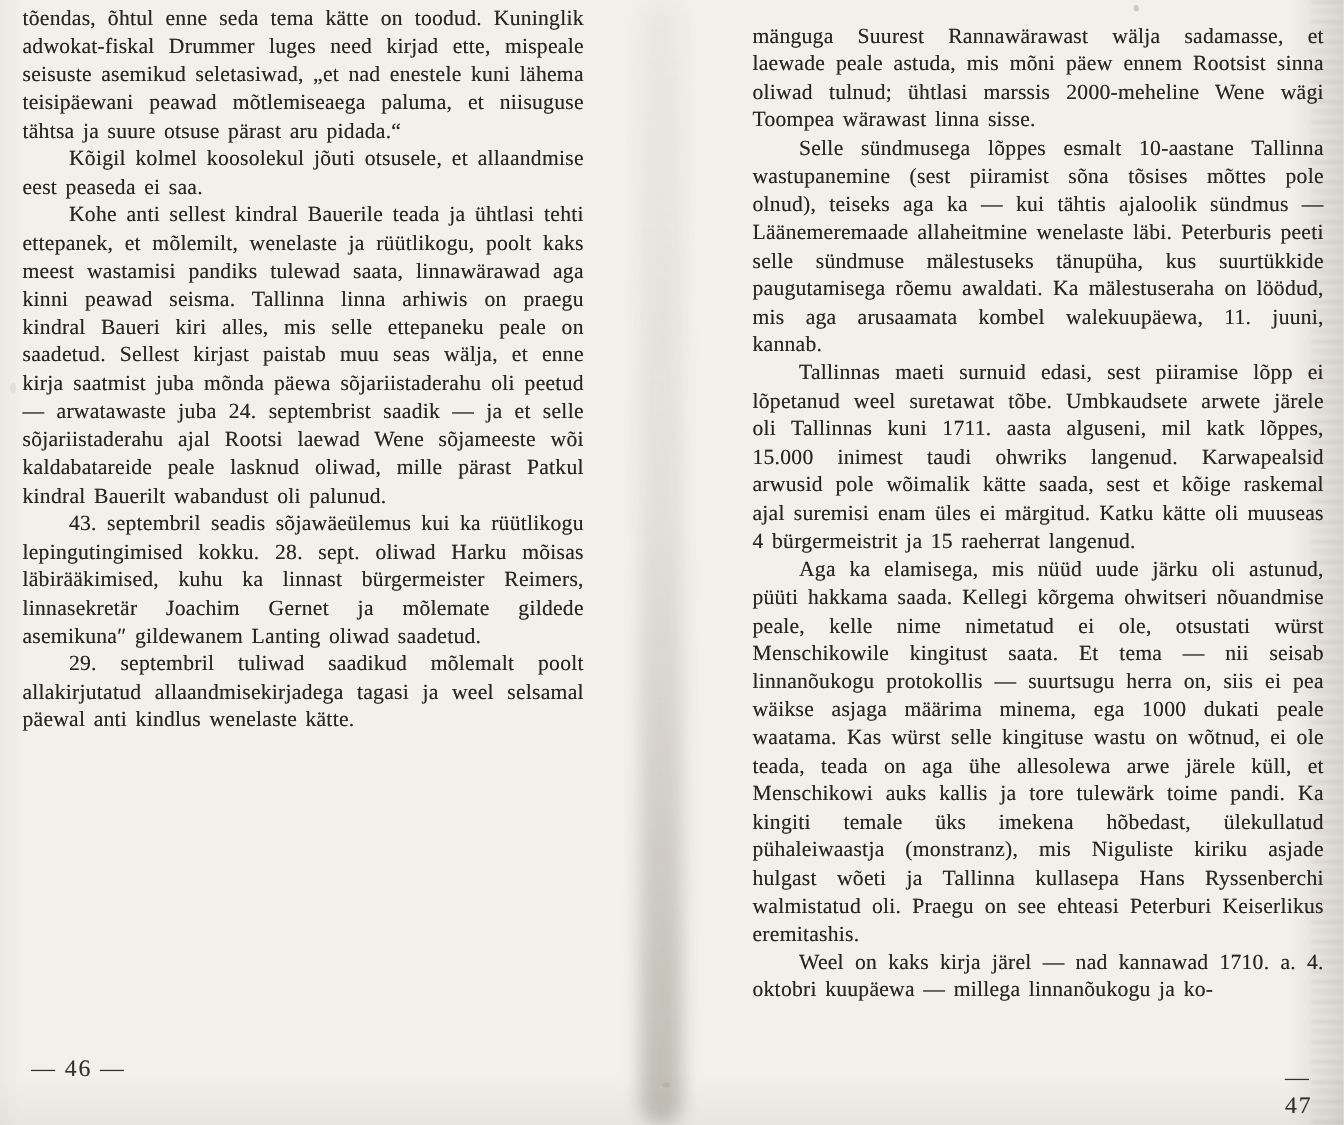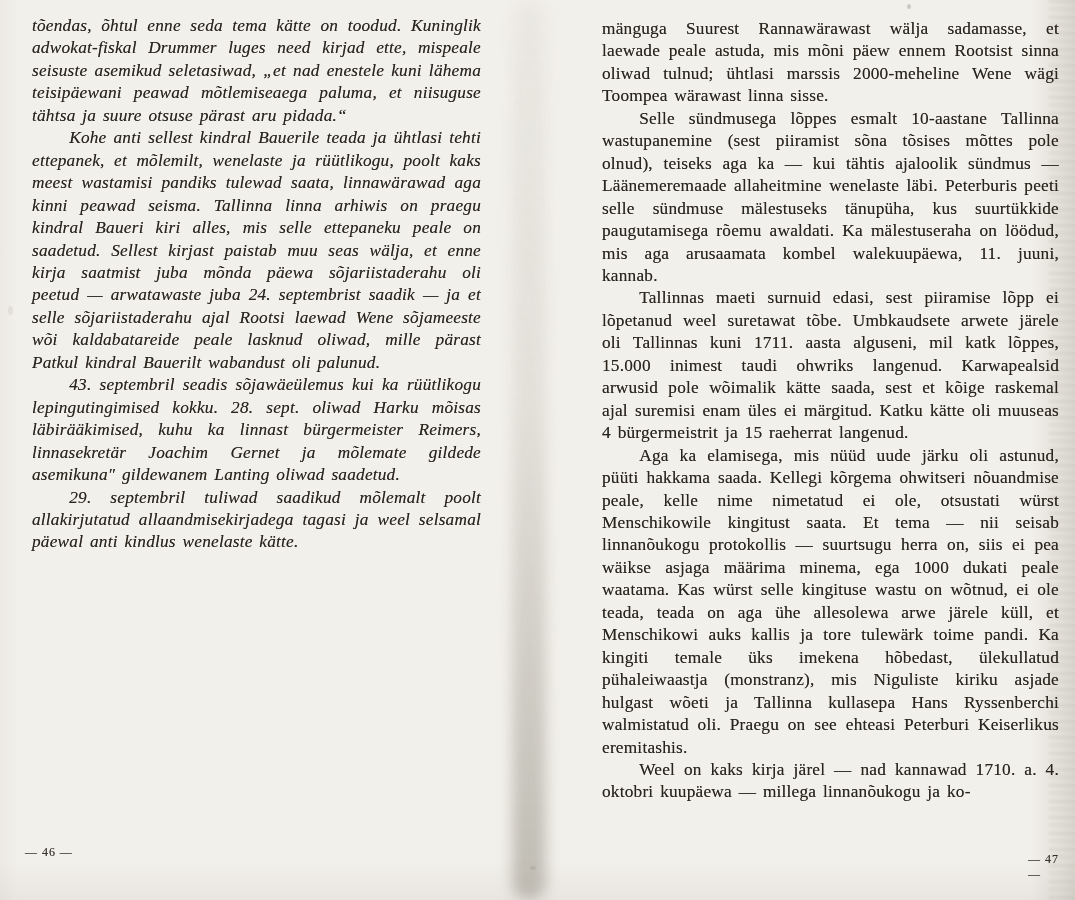--- a/index.html
+++ b/index.html
@@ -54,36 +54,36 @@
   .speck {
     position: absolute;
     background: rgba(130,126,116,0.35);
     border-radius: 50%;
   }
   .page {
     position: absolute;
     top: 0;
     color: #29251d;
   }
-  .page-left  { left: 32px;  width: 449px; padding-top: 15px; font-style: italic; }
+  .page-left  { left: 18px;  width: 449px; padding-top: 4px; }
   .page-right { left: 602px; width: 457px; padding-top: 18px; }
   .para {
     margin: 0;
     font-size: 17.3px;
     line-height: 22.45px;
     text-align: justify;
     word-spacing: 0.13em;
     letter-spacing: 0.012em;
     text-shadow: 0 0 0.5px rgba(41,37,29,0.55);
     hyphens: none;
   }
   .para.indent { text-indent: 2.15em; }
   .page-number {
     position: absolute;
-    font-size: 12px;
+    font-size: 19px;
     letter-spacing: 0.08em;
     color: #35312a;
     text-shadow: 0 0 0.5px rgba(41,37,29,0.45);
   }
   .page-number-left  { left: 25px;  top: 845px; }
   .page-number-right { left: 998px; top: 852px; margin-left: 30px; }
 </style>
 </head>
 <body>
 
@@ -91,20 +91,21 @@
 
   <div class="gutter-shadow"></div>
   <div class="edge-grain"></div>
   <div class="speck" style="left:907px; top:4px;  width:4px; height:5px;"></div>
   <div class="speck" style="left:530px; top:866px; width:6px; height:4px; opacity:.5;"></div>
   <div class="speck" style="left:8px;   top:306px; width:5px; height:9px; opacity:.35;"></div>
 
   <div class="page page-left">
     <div class="page-text">
         <p class="para">tõendas, õhtul enne seda tema kätte on toodud. Kuninglik adwokat-fiskal Drummer luges need kirjad ette, mispeale seisuste asemikud seletasiwad, „et nad enestele kuni lähema teisipäewani peawad mõtlemiseaega paluma, et niisuguse tähtsa ja suure otsuse pärast aru pidada.“</p>
+        <p class="para indent">Kõigil kolmel koosolekul jõuti otsusele, et allaandmise eest peaseda ei saa.</p>
         <p class="para indent">Kohe anti sellest kindral Bauerile teada ja ühtlasi tehti ettepanek, et mõlemilt, wenelaste ja rüütlikogu, poolt kaks meest wastamisi pandiks tulewad saata, linnawärawad aga kinni peawad seisma. Tallinna linna arhiwis on praegu kindral Baueri kiri alles, mis selle ettepaneku peale on saadetud. Sellest kirjast paistab muu seas wälja, et enne kirja saatmist juba mõnda päewa sõjariistaderahu oli peetud — arwatawaste juba 24. septembrist saadik — ja et selle sõjariistaderahu ajal Rootsi laewad Wene sõjameeste wõi kaldabatareide peale lasknud oliwad, mille pärast Patkul kindral Bauerilt wabandust oli palunud.</p>
         <p class="para indent">43. septembril seadis sõjawäeülemus kui ka rüütlikogu lepingutingimised kokku. 28. sept. oliwad Harku mõisas läbirääkimised, kuhu ka linnast bürgermeister Reimers, linnasekretär Joachim Gernet ja mõlemate gildede asemikuna″ gildewanem Lanting oliwad saadetud.</p>
         <p class="para indent">29. septembril tuliwad saadikud mõlemalt poolt allakirjutatud allaandmisekirjadega tagasi ja weel selsamal päewal anti kindlus wenelaste kätte.</p>
       </div>
   </div>
 
   <div class="page page-right">
     <div class="page-text">
         <p class="para">mänguga Suurest Rannawärawast wälja sadamasse, et laewade peale astuda, mis mõni päew ennem Rootsist sinna oliwad tulnud; ühtlasi marssis 2000-meheline Wene wägi Toompea wärawast linna sisse.</p>
         <p class="para indent">Selle sündmusega lõppes esmalt 10-aastane Tallinna wastupanemine (sest piiramist sõna tõsises mõttes pole olnud), teiseks aga ka — kui tähtis ajaloolik sündmus — Läänemeremaade allaheitmine wenelaste läbi. Peterburis peeti selle sündmuse mälestuseks tänupüha, kus suurtükkide paugutamisega rõemu awaldati. Ka mälestuseraha on löödud, mis aga arusaamata kombel walekuupäewa, 11. juuni, kannab.</p>

